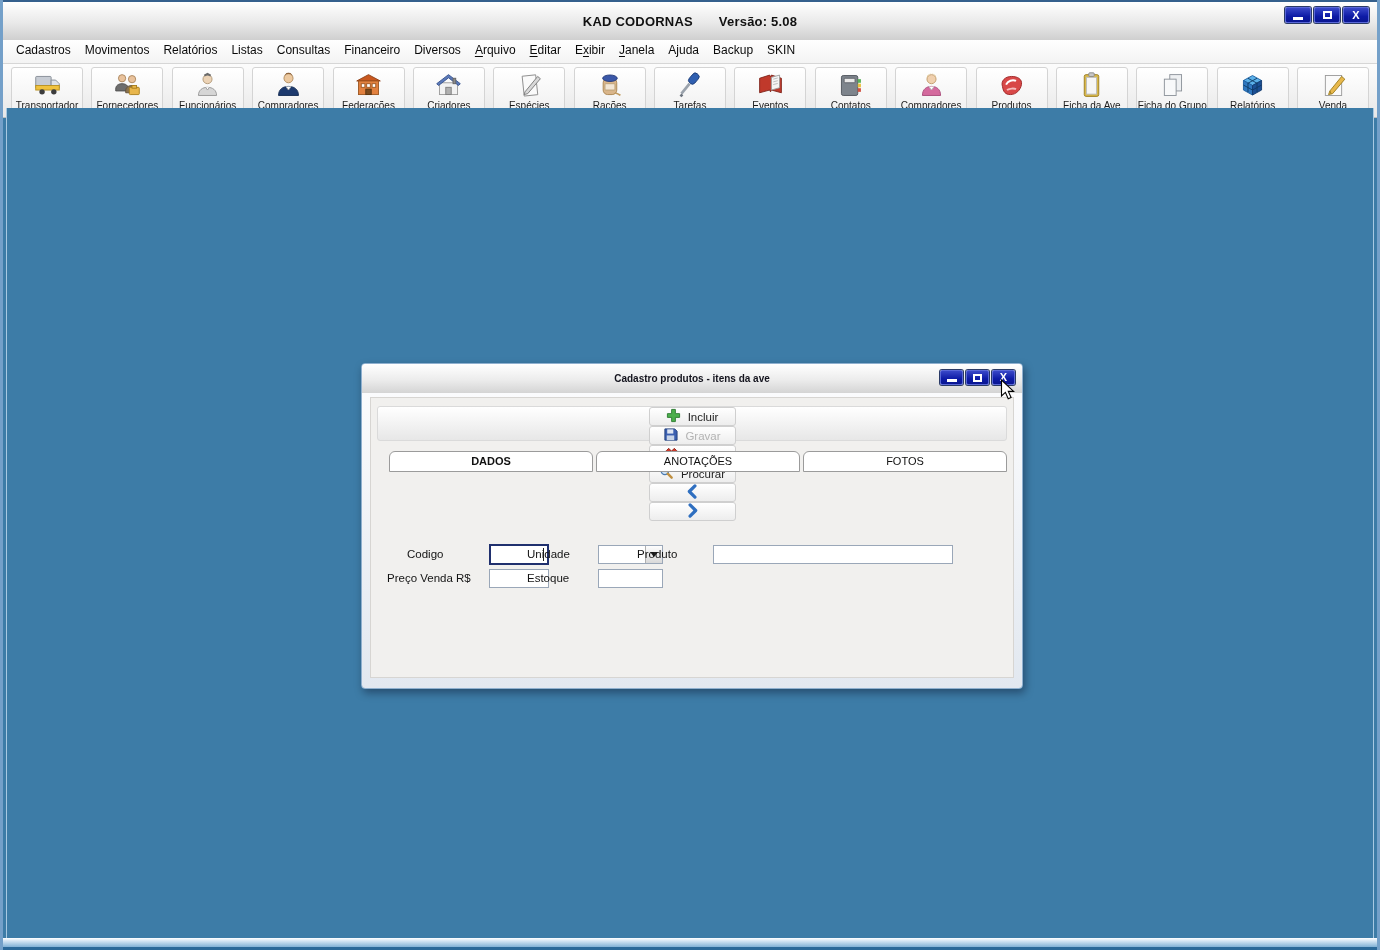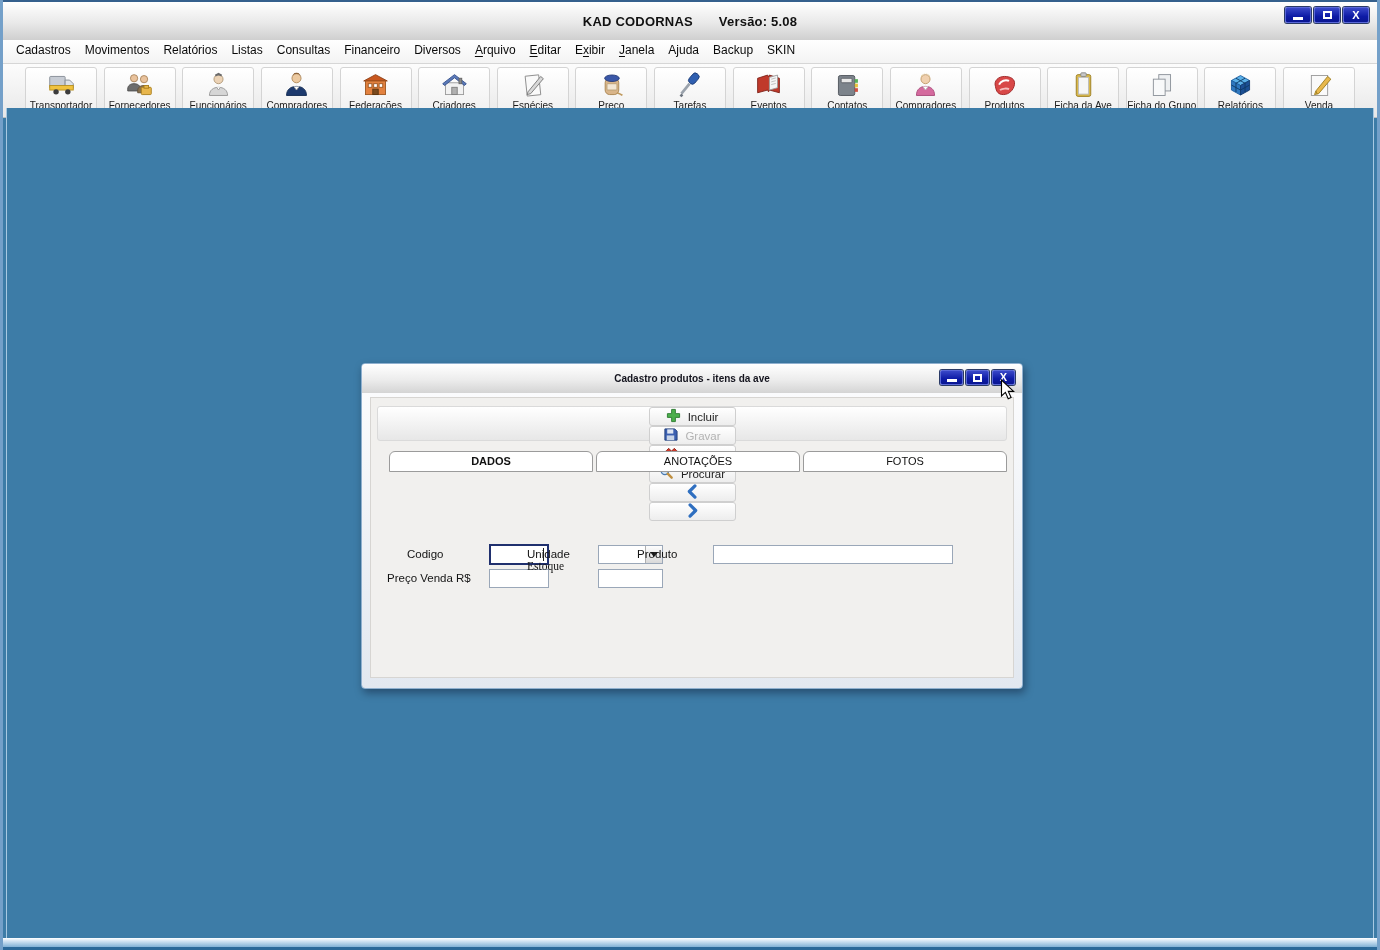--- a/index.html
+++ b/index.html
@@ -26,21 +26,21 @@
 
   
   .menubar { height:24px; background:linear-gradient(#ffffff,#f3f3f3);
              border-bottom:1px solid #d6d6d6; display:flex; align-items:flex-start; padding:0 6px; }
   .menu-item { font-size:12px; color:#0a0a0a; padding:3px 7px; white-space:nowrap; }
   .menu-item u { text-underline-offset:2px; }
 
   
   .toolbar { height:54px; background:linear-gradient(#fcfcfc,#e8e8e8);
              border-bottom:1px solid #bfbfbf; display:flex; align-items:center;
-             justify-content:space-between; padding:3px 22px; }
+             justify-content:space-between; padding:3px 8px; }
   .tb-btn { width:72px; display:flex; flex-direction:column; align-items:center; justify-content:space-between;
             background:linear-gradient(#ffffff,#f0f0f0); border:1px solid #d4d4d4; border-radius:3px;
             padding:2px 0 1px; }
   .tb-icon { height:30px; display:flex; align-items:center; justify-content:center; }
   .tb-icon svg { width:29px; height:29px; }
   .tb-label { font-size:10px; color:#1c1c1c; white-space:nowrap; line-height:12px; }
 
   
   .desktop { position:absolute; left:3px; right:3px; top:108px; bottom:12px; background:#3d7ca7;
              box-shadow: inset 1px 0 0 #a9c9e2, inset -1px 0 0 #a9c9e2; }
@@ -216,21 +216,21 @@
       </div>
       <div class="tb-btn">
         <span class="tb-icon">
           <svg viewBox="0 0 32 32">
             <rect x="9" y="8" width="15" height="18" rx="5" fill="#d9b58a" stroke="#a9854f"></rect>
             <ellipse cx="16.5" cy="8" rx="8" ry="3.6" fill="#3a57a8" stroke="#243a78"></ellipse>
             <rect x="11" y="14" width="11" height="7" rx="1" fill="#f2e6d4" stroke="#bba075"></rect>
             <path d="M22 24c3 1 5 2 6 3" stroke="#c09a60" stroke-width="2" fill="none"></path>
           </svg>
         </span>
-        <span class="tb-label">Preço</span>
+        <span class="tb-label">Rações</span>
       </div>
       <div class="tb-btn">
         <span class="tb-icon">
           <svg viewBox="0 0 32 32">
             <rect x="16" y="2" width="8" height="13" rx="3.5" transform="rotate(40 20 8)" fill="#2f5fb0" stroke="#1d3f7a"></rect>
             <path d="M15 14L6 25" stroke="#9aa2ac" stroke-width="3"></path>
             <path d="M5 26l2 2" stroke="#6d757f" stroke-width="3"></path>
           </svg>
         </span>
         <span class="tb-label">Tarefas</span>
@@ -396,21 +396,21 @@
               <span class="combo-arrow"></span>
             </span>
           </div>
 
           <label class="f-lbl" style="left:260px; top:76px; width:71px;">Produto</label>
           <input class="f-in" style="left: 336px; top: 73px; width: 240px;" value="">
 
           <label class="f-lbl" style="left:10px; top:100px; width:97px;">Preço Venda R$</label>
           <input class="f-in" style="left: 112px; top: 97px; width: 60px;" value="">
 
-          <label class="f-lbl" style="left:150px; top:88px; width:67px;font-family:Liberation Serif, serif;">Estoque</label>
+          <label class="f-lbl" style="left:150px; top:100px; width:67px;">Estoque</label>
           <input class="f-in" style="left: 221px; top: 97px; width: 65px;" value="">
         </div>
       </div>
     </div>
 
     <svg class="cursor" viewBox="0 0 17 23">
       <path d="M1.5 1 L1.5 17 L5.4 13.4 L8.2 19.8 L11.1 18.5 L8.3 12.4 L13.6 12.4 Z" fill="#ffffff" stroke="#000" stroke-width="1.1"></path>
     </svg>
   </div>
 

